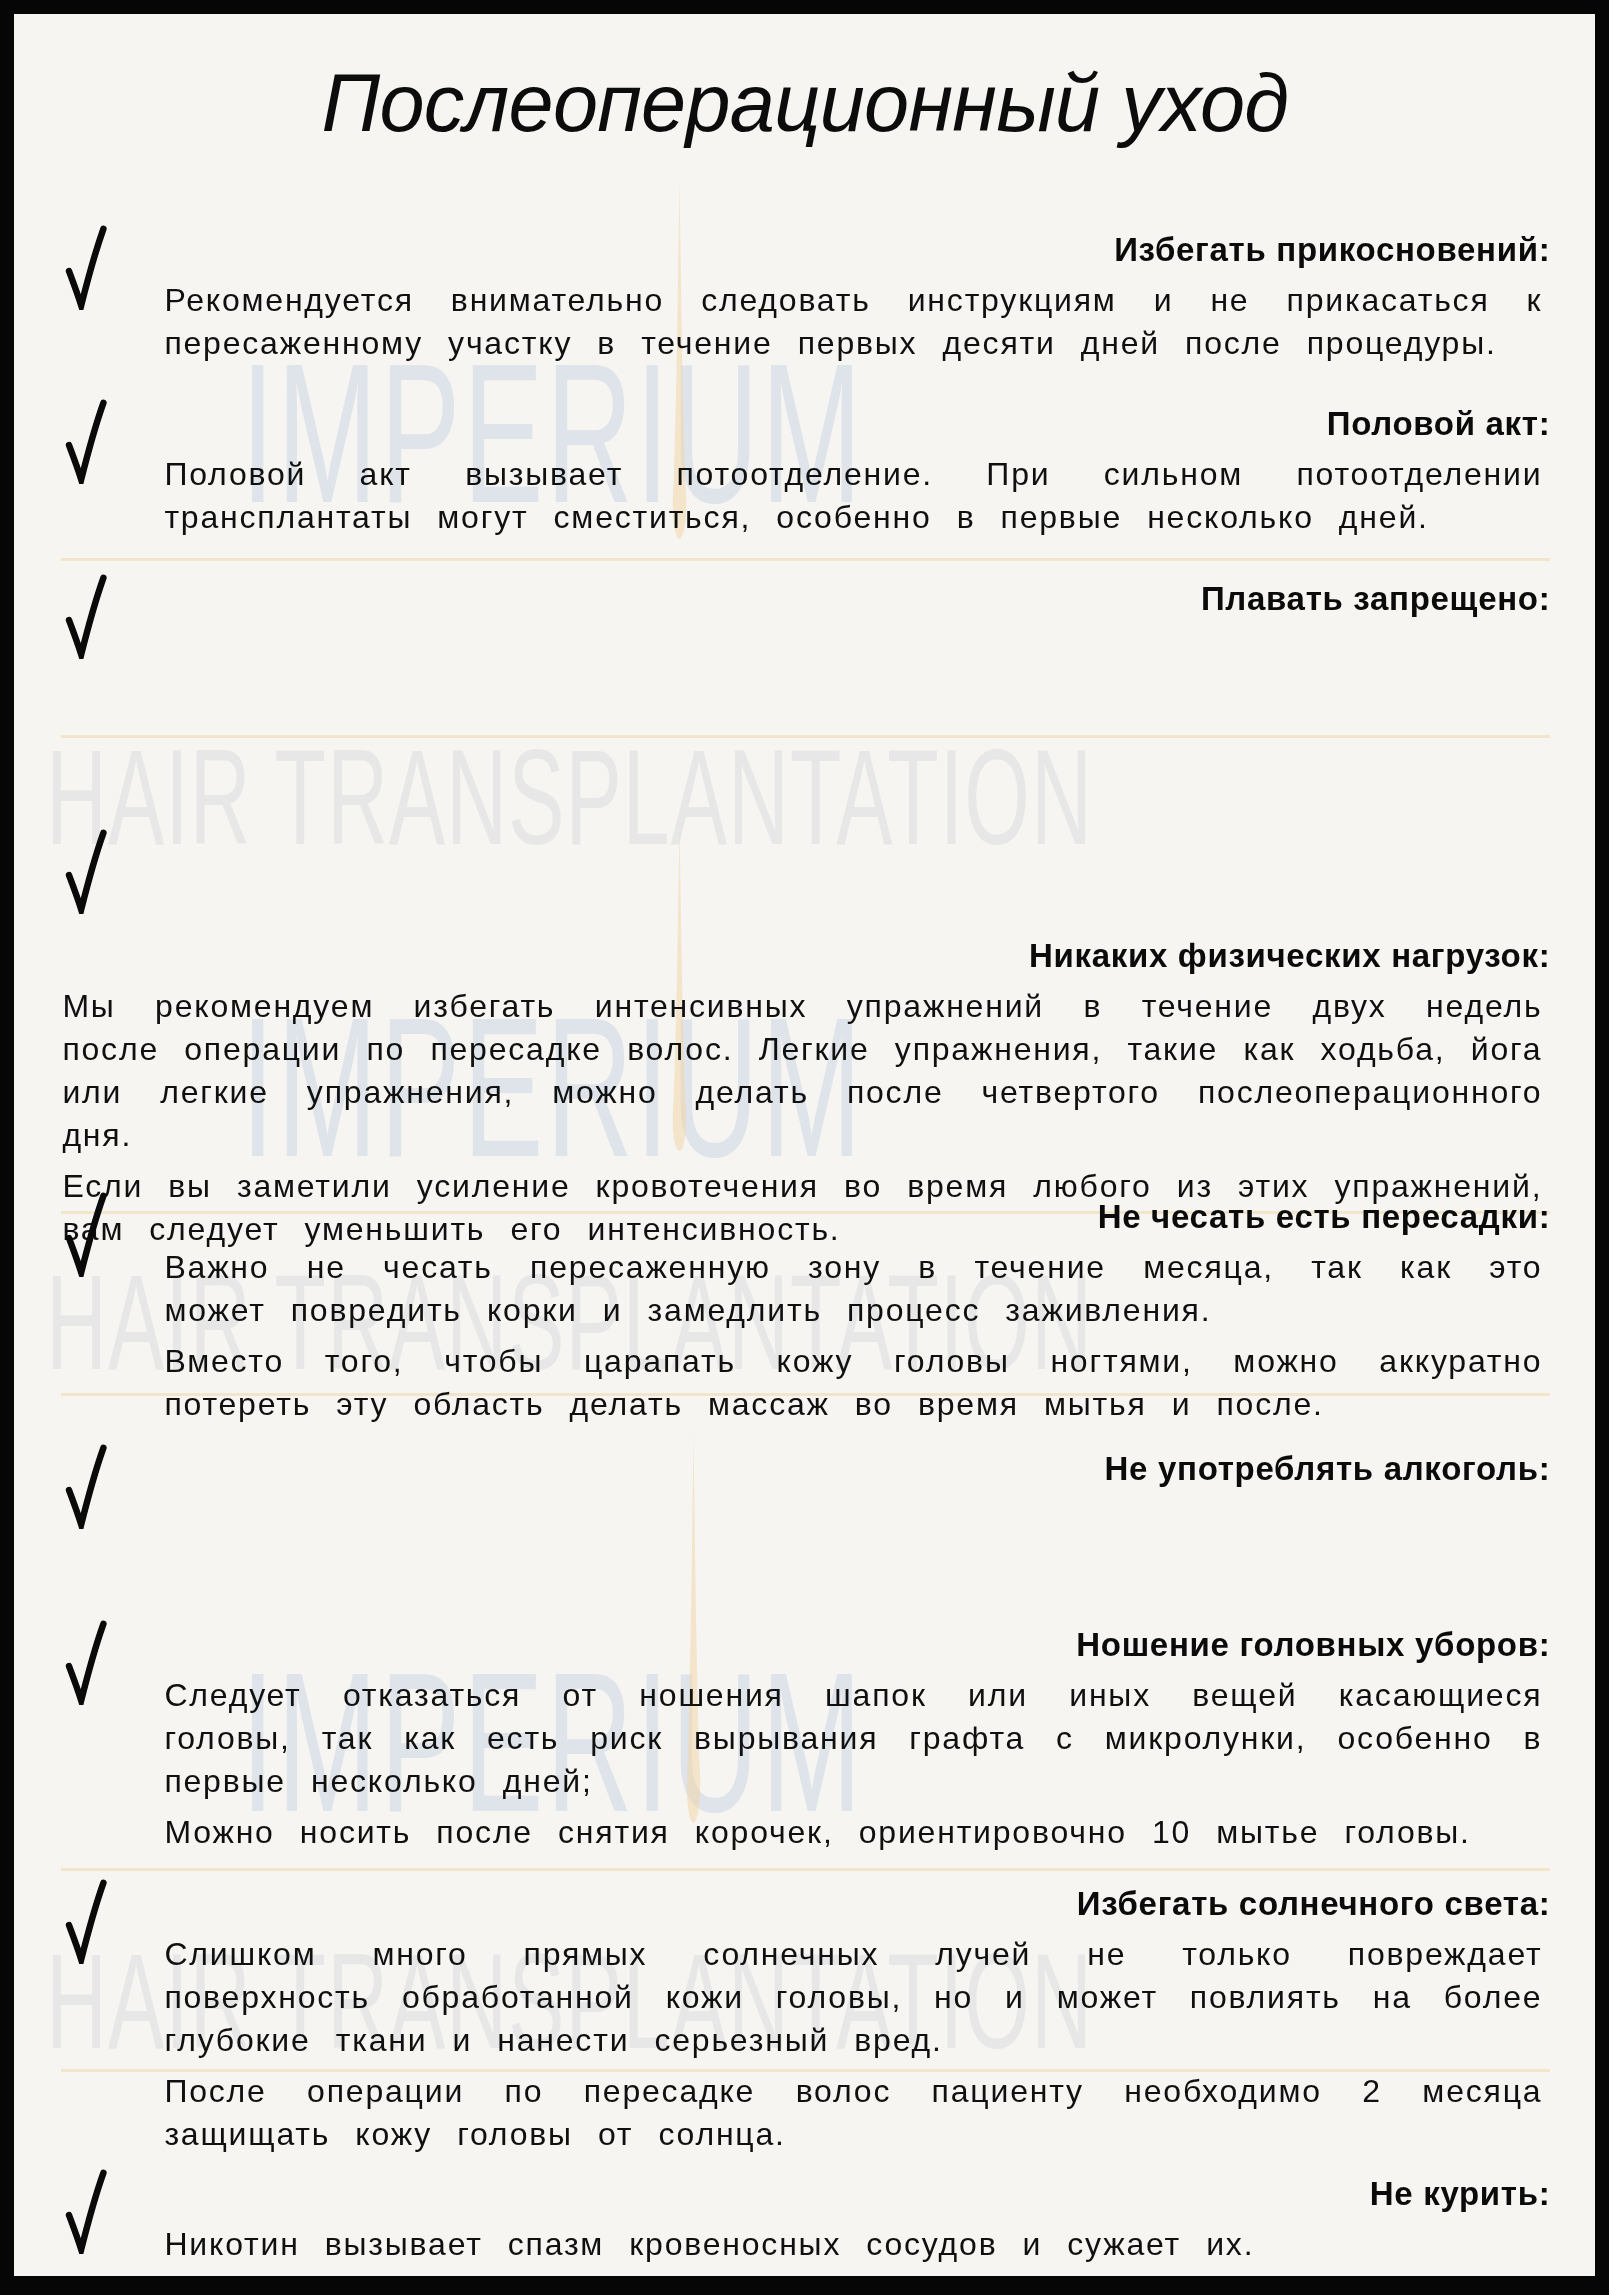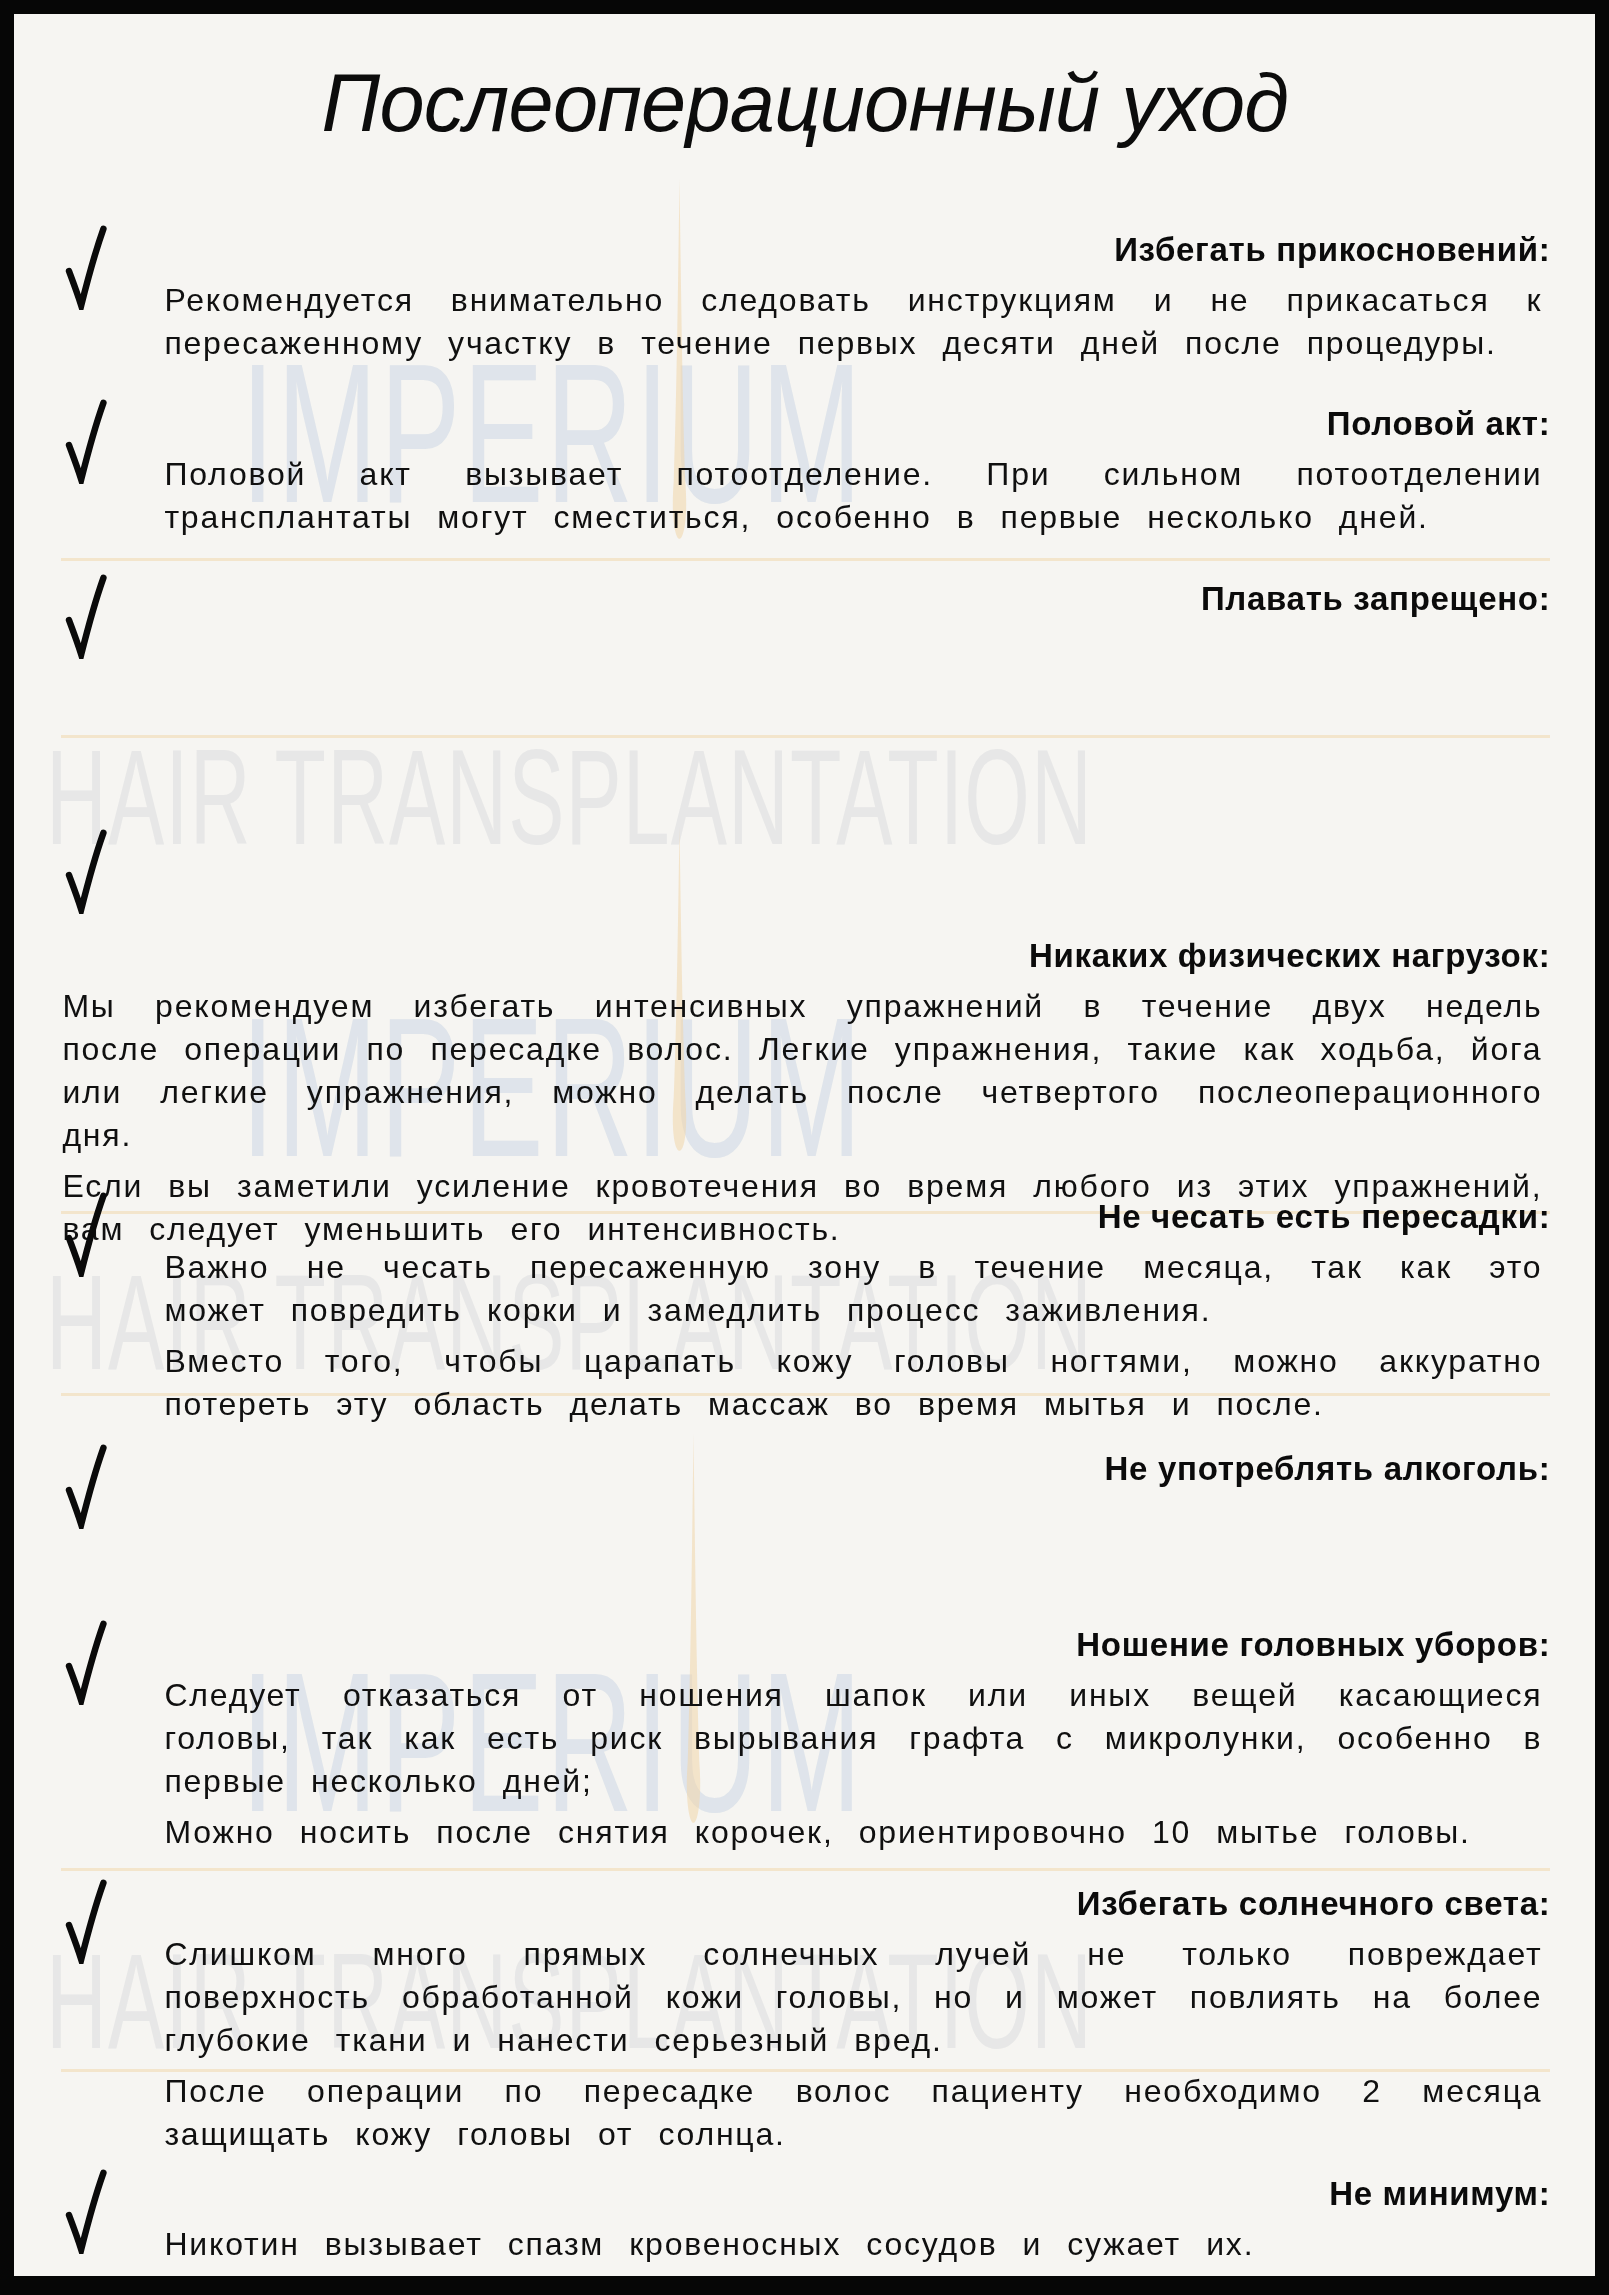--- a/index.html
+++ b/index.html
@@ -192,19 +192,19 @@
     </div>
   </div>
 
   <div class="section" style="top:2160px;">
     <span class="checkcol">
       <svg width="43" height="85" viewBox="0 0 60 118">
           <path d="M7 64 C13 80 19 96 24 112 C34 72 44 36 55 5" stroke="#0a0a0a" stroke-width="9" fill="none" stroke-linecap="round"></path>
         </svg>
     </span>
     <div class="content">
-      <h2>Не минимум:</h2>
+      <h2>Не курить:</h2>
       <p>Никотин вызывает спазм кровеносных сосудов и сужает их.</p>
     </div>
   </div>
 
 </div>
 
 
 </body></html>

